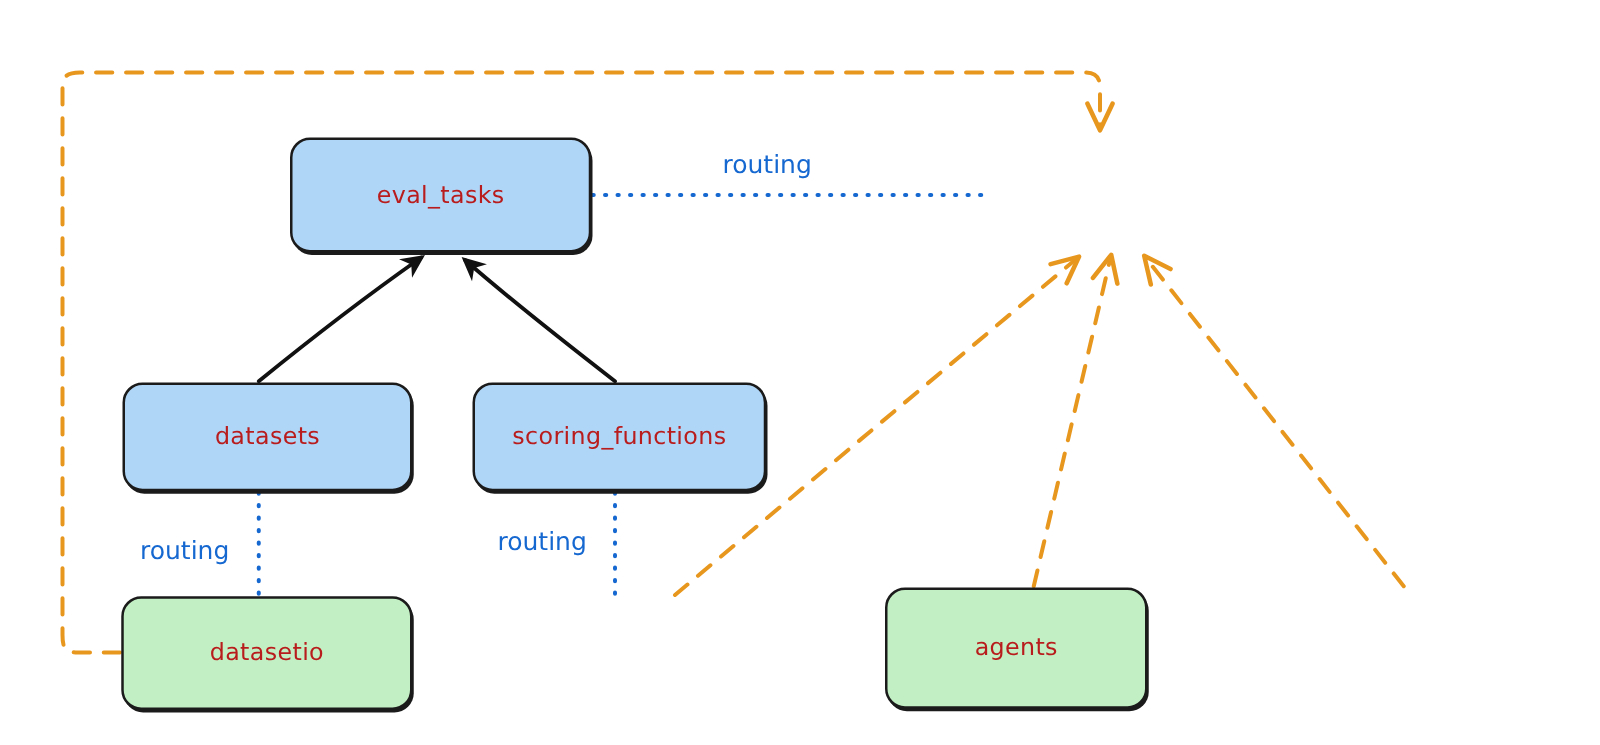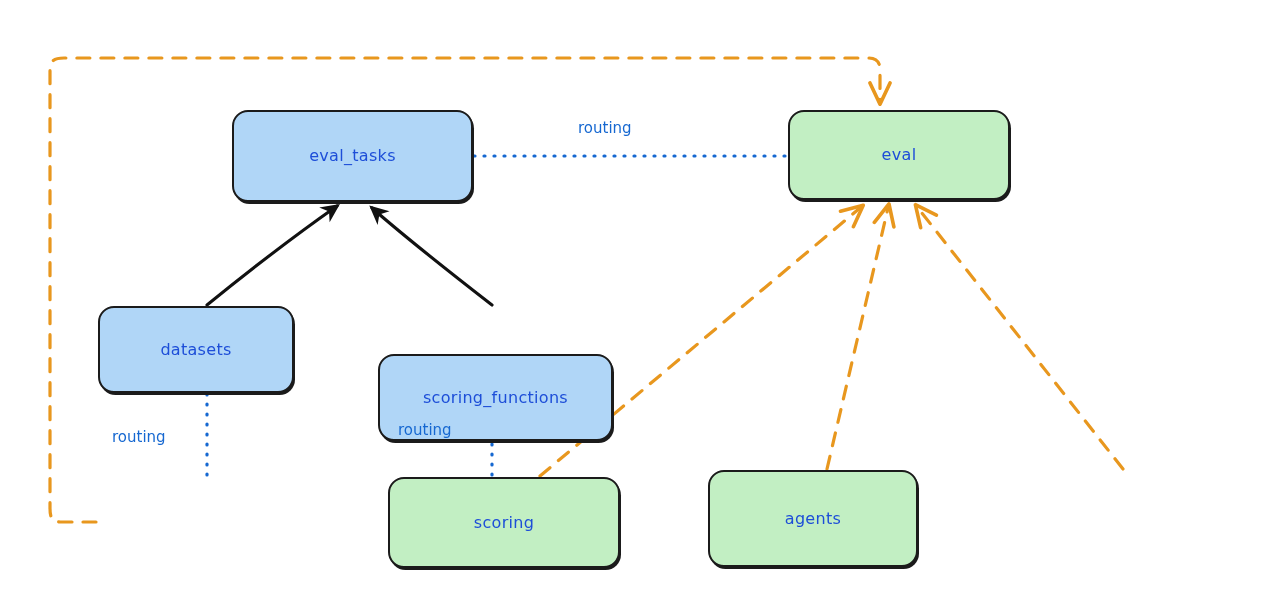--- a/index.html
+++ b/index.html
@@ -31,37 +31,37 @@
     display: flex;
     align-items: center;
     justify-content: center;
     border: 2.6px solid #1b1b1b;
     border-radius: 16px;
     box-shadow: 1.5px 2.5px 0 -0.5px #1b1b1b;
     z-index: 3;
   }
   .node-label {
     font-family: "DejaVu Sans", sans-serif;
-    font-size: 16px;
+    font-size: 19px;
     line-height: 1;
-    color: #1d4ed8;
+    color: #b91c1c;
     letter-spacing: 0.3px;
     white-space: nowrap;
     user-select: none;
   }
   .node.blue {
     background: #b0d6f7;
   }
   .node.green {
     background: #c2efc3;
   }
   .edge-label {
     position: absolute;
     font-family: "DejaVu Sans", sans-serif;
-    font-size: 15px;
+    font-size: 20px;
     color: #1668d1;
     white-space: nowrap;
     z-index: 4;
     user-select: none;
   }
 </style>
 </head>
 <body>
 
 <div id="canvas">
@@ -106,36 +106,33 @@
     </g>
     <g>
       <path d="M 1123 469 L 918 208" fill="none" stroke="#e8971e" stroke-width="3.2" stroke-linecap="round" stroke-dasharray="13 11" marker-end="url(#arrow-orange)"></path>
     </g>
   </svg>
 
   <div class="node blue" style="left:232px; top:110px; width:241px; height:92px;">
     <span class="node-label">eval_tasks</span>
   </div>
 
-  <div class="node green" style="left:788px; top:110px; width:222px; height:90px;">
-    <span class="node-label">eval</span>
-  </div>
 
-  <div class="node blue" style="left:98px; top:306px; width:196px; height:87px;">
+  <div class="node blue" style="left:98px; top:306px; width:232px; height:87px;">
     <span class="node-label">datasets</span>
   </div>
 
-  <div class="node blue" style="left:378px; top:306px; width:235px; height:87px;margin-top:48px;">
+  <div class="node blue" style="left:378px; top:306px; width:235px; height:87px;">
     <span class="node-label">scoring_functions</span>
   </div>
 
+  <div class="node green" style="left:97px; top:477px; width:233px; height:91px;">
+    <span class="node-label">datasetio</span>
+  </div>
 
-  <div class="node green" style="left:388px; top:477px; width:232px; height:91px;">
-    <span class="node-label">scoring</span>
-  </div>
 
   <div class="node green" style="left:708px; top:470px; width:210px; height:97px;">
     <span class="node-label">agents</span>
   </div>
 
 
   <div class="edge-label" style="left:578px; top:119px;">routing</div>
   <div class="edge-label" style="left:112px; top:428px;">routing</div>
   <div class="edge-label" style="left:398px; top:421px;">routing</div>
 

